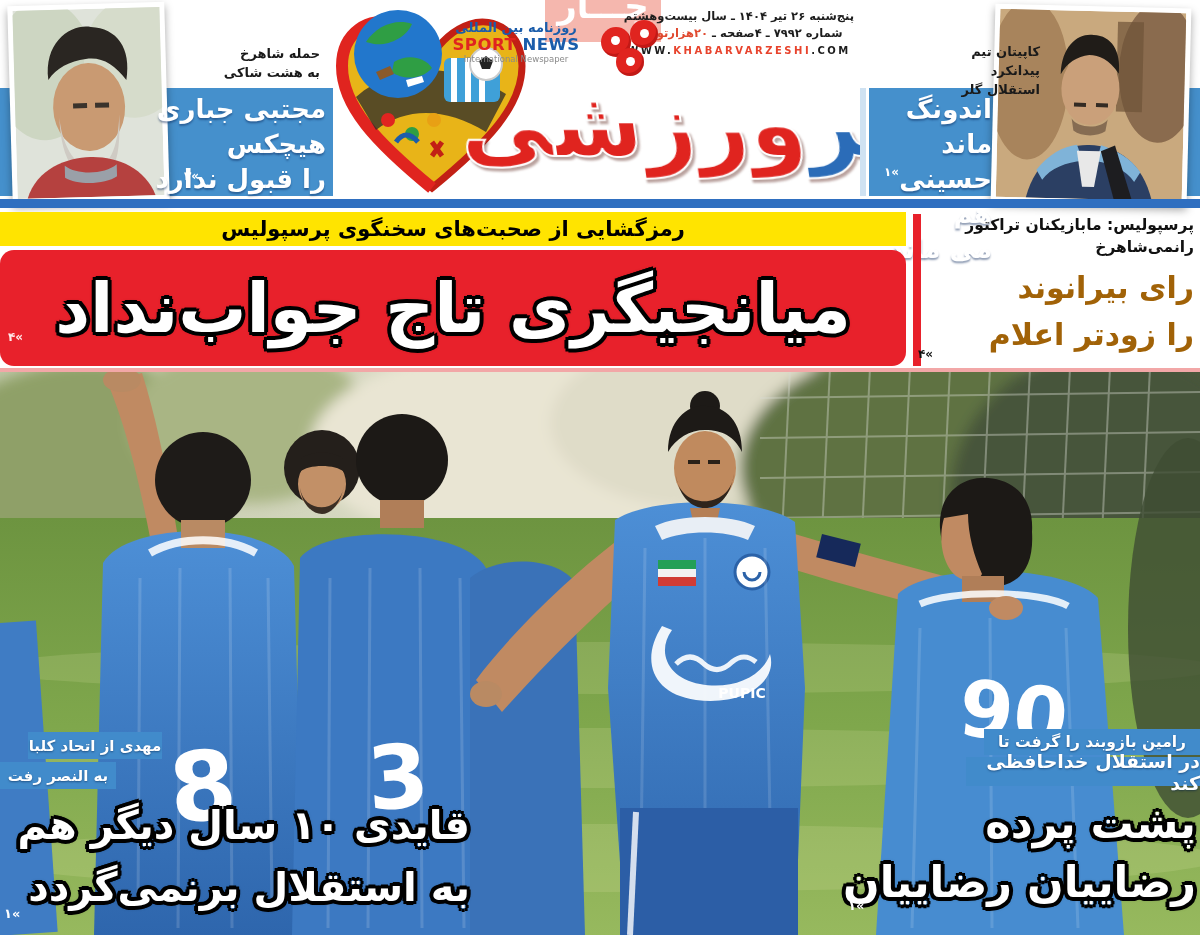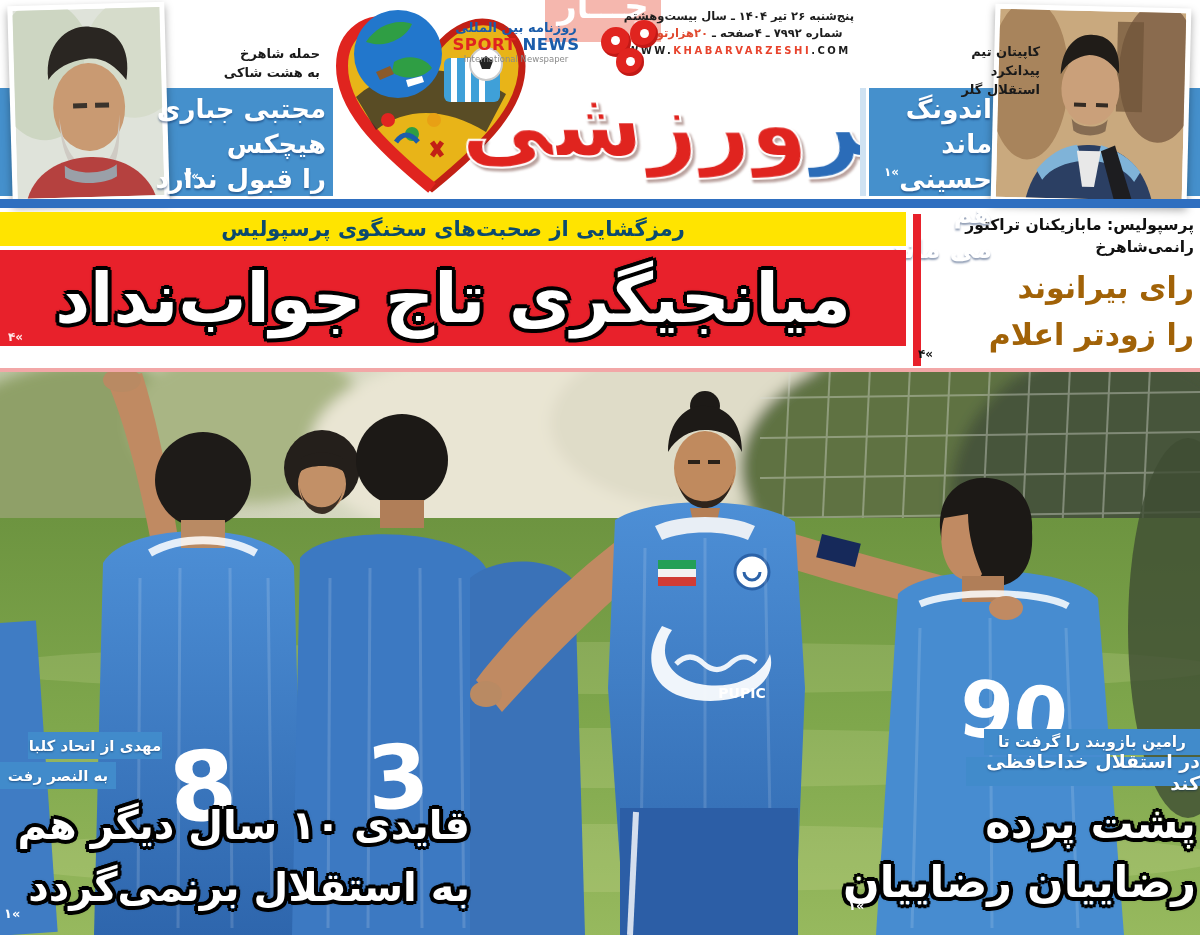--- a/index.html
+++ b/index.html
@@ -47,23 +47,23 @@
   #head-tl{left:150px;top:92px;width:176px;}
   #head-tr{left:870px;top:92px;width:122px;}
   .pref{font-size:12px;font-weight:bold;}
   #pref-tl{left:184px;top:169px;color:#fff;}
   #pref-tr{left:884px;top:165px;color:#fff;}
   
   #divider{left:0;top:199px;width:1200px;height:9px;background:#2f6fc0;}
   
   #strip{left:0;top:212px;width:906px;height:34px;background:#ffe400;display:flex;
         align-items:center;justify-content:center;}
-  #strip .t{direction:rtl;color:#0c4a6e;font-weight:bold;font-size:21px;}
-  #banner{left:0;top:250px;width:906px;height:96px;background:#e8212b;display:flex;
-        align-items:center;justify-content:center;}
+  #strip .t{direction:rtl;color:#000000;font-weight:bold;font-size:21px;}
+  #banner{left:0;top:250px;width:906px;height:116px;background:#e8212b;display:flex;
+        align-items:center;justify-content:center;border-radius:14px;}
   #banner .t{direction:rtl;font-weight:bold;font-size:68px;white-space:nowrap;}
   .outl{color:#fff;text-shadow:-3px -3px 0 #000,0 -4px 0 #000,3px -3px 0 #000,-4px 0 0 #000,
         4px 0 0 #000,-3px 3px 0 #000,0 4px 0 #000,3px 3px 0 #000,0 0 5px #000;}
   #pref-lead{left:8px;top:330px;color:#ffe9e9;font-size:12px;font-weight:bold;}
   #red-rule{left:913px;top:214px;width:8px;height:152px;background:#e8212b;}
   #right-col{left:928px;top:214px;width:266px;direction:rtl;text-align:right;}
   #right-col .k{font-weight:bold;font-size:15.5px;line-height:22px;color:#111;}
   #right-col .h{font-weight:bold;font-size:30px;line-height:47px;color:#a16207;margin-top:6px;}
   #pref-col{left:918px;top:347px;color:#111;font-size:12px;font-weight:bold;}
   

